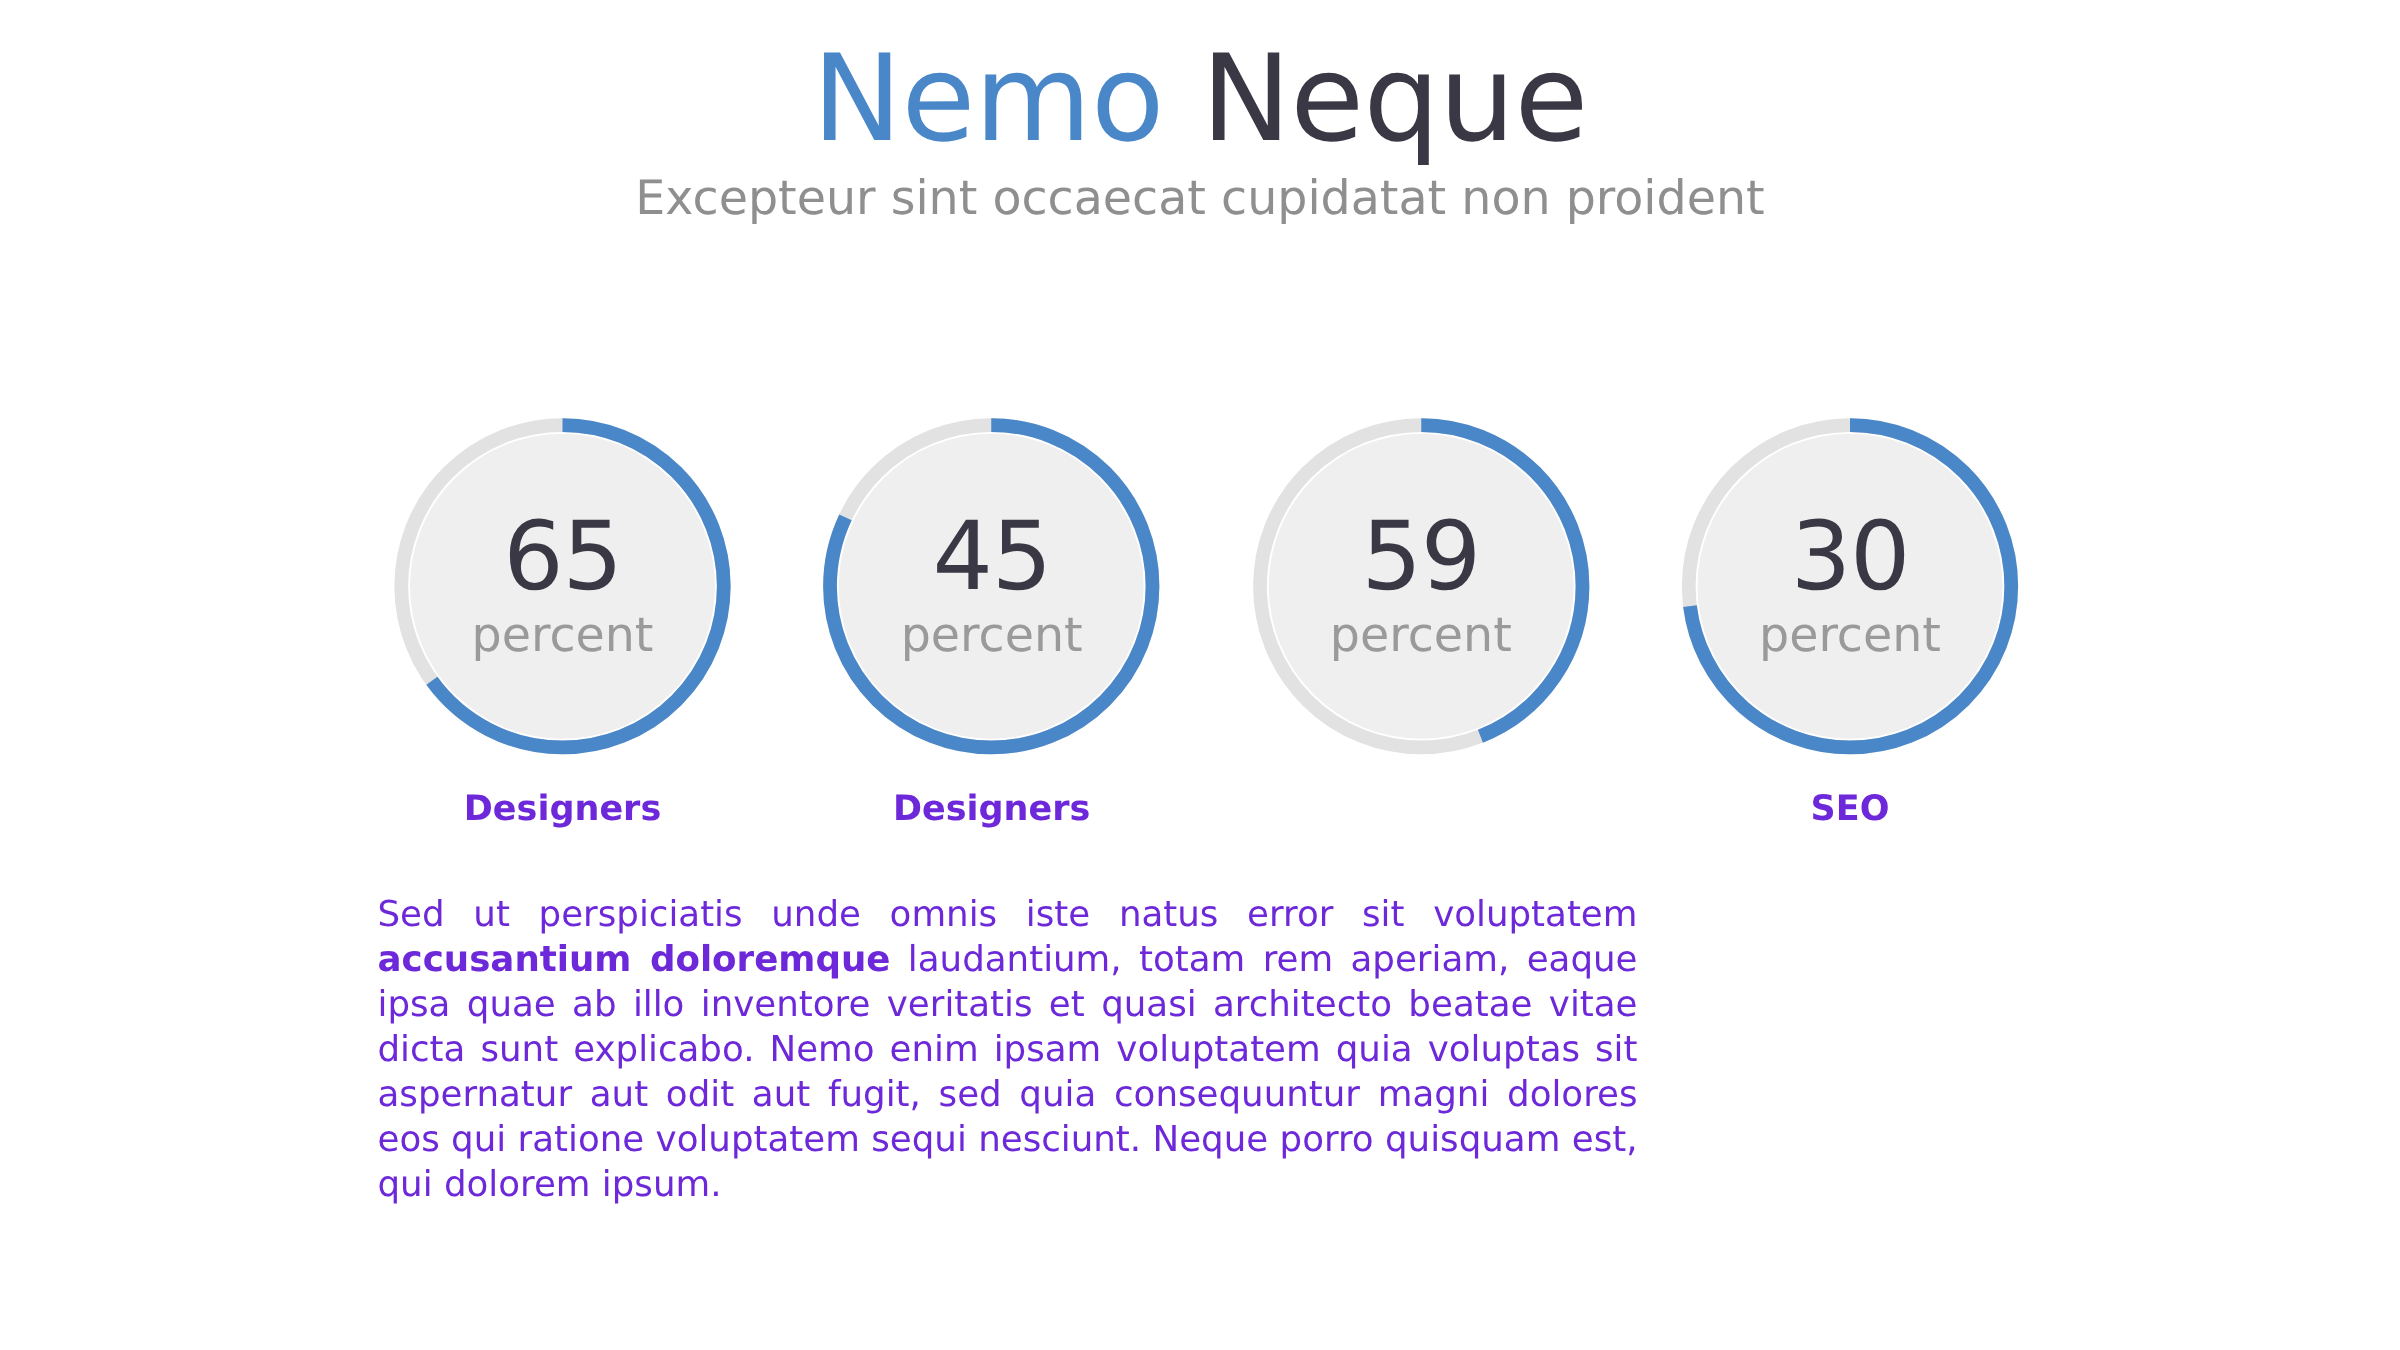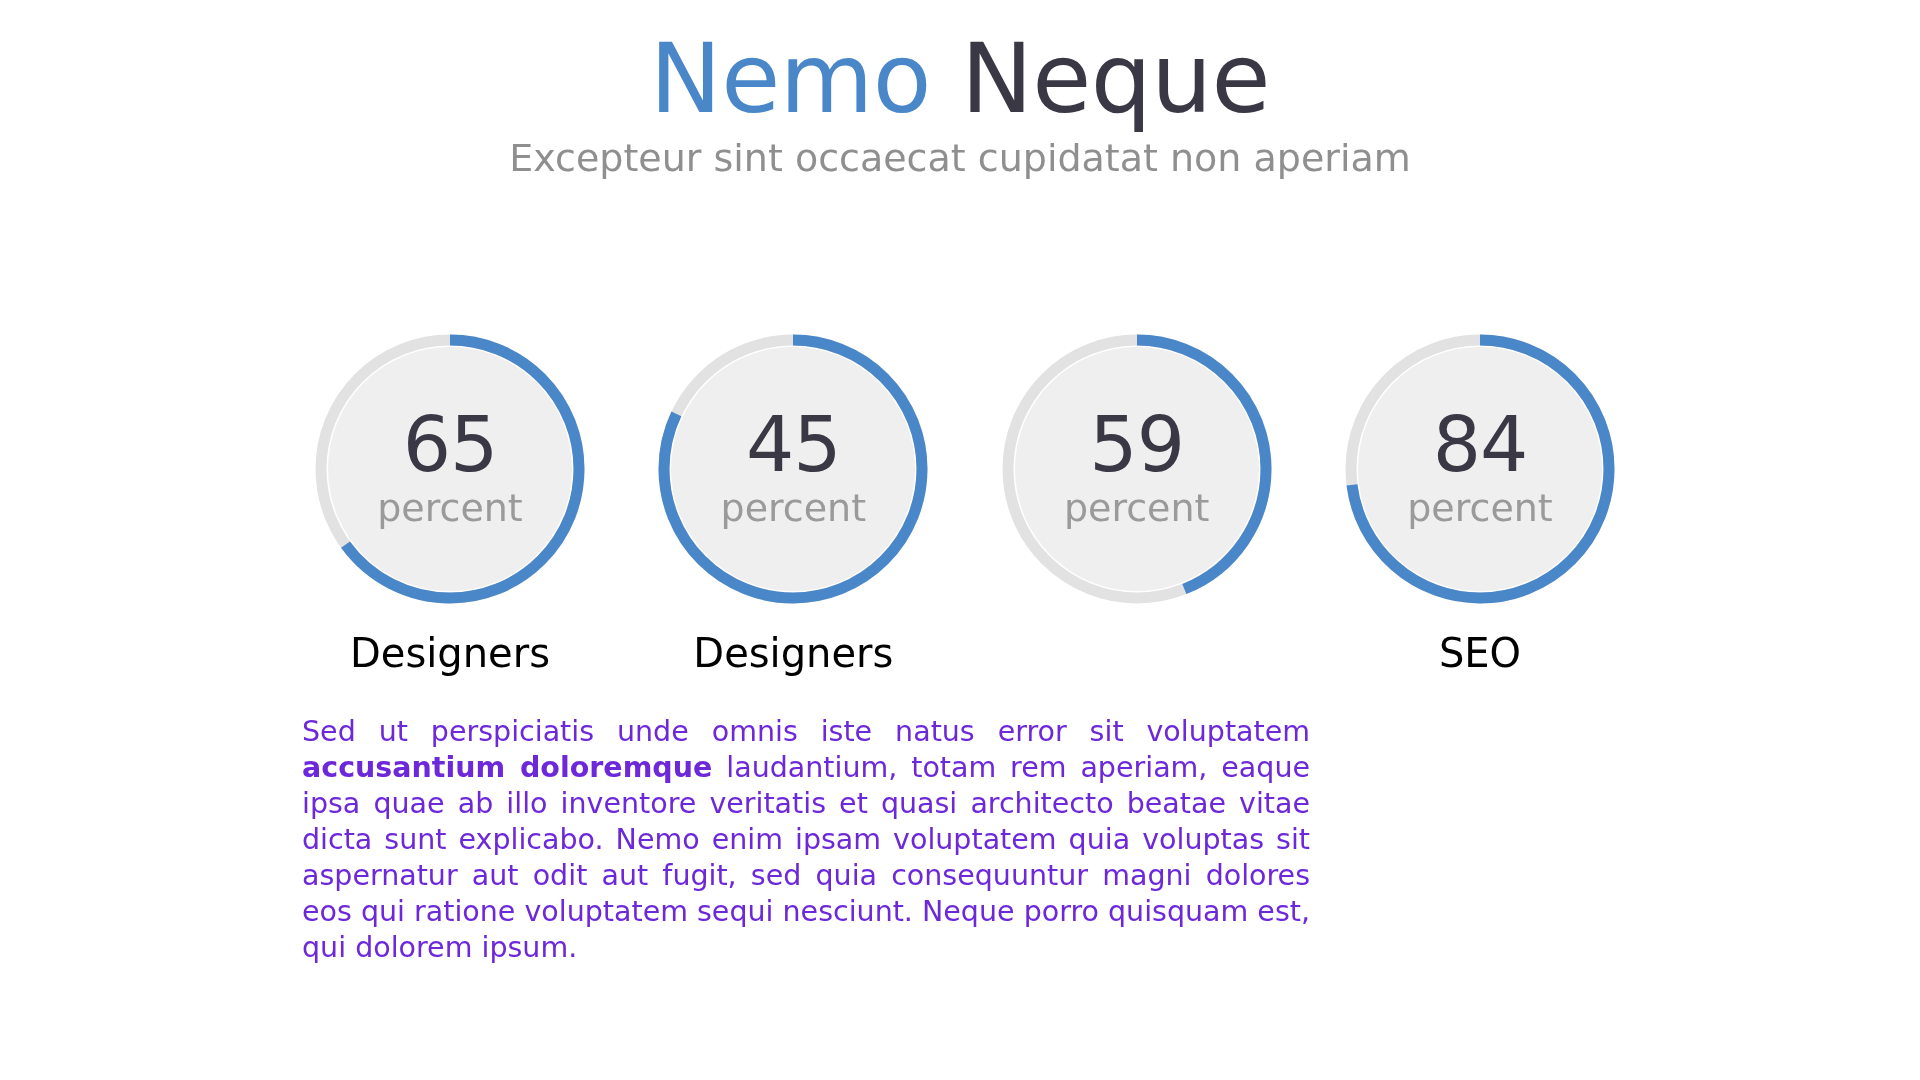--- a/index.html
+++ b/index.html
@@ -95,23 +95,23 @@
     margin-top: -4px;
   }
   .donut-unit {
     font-size: 38px;
     color: #9a9a9a;
     font-weight: 400;
     margin-top: 6px;
   }
   .donut-label {
     margin-top: 22px;
-    font-size: 40px;
-    color: #000000;
-    font-weight: 400;
+    font-size: 28px;
+    color: #6d28d9;
+    font-weight: 700;
     white-space: nowrap;
   }
 
   
   .body-text {
     position: absolute;
     top: 714px;
     left: 302px;
     width: 1008px;
     font-size: 28.5px;
@@ -122,21 +122,21 @@
   }
   .body-text b { font-weight: 700; }
 </style>
 </head>
 <body>
 
 <div class="slide">
 
   <div class="header">
     <div class="title"><span class="t-accent">Nemo</span> <span class="t-main">Neque</span></div>
-    <div class="subtitle">Excepteur sint occaecat cupidatat non aperiam</div>
+    <div class="subtitle">Excepteur sint occaecat cupidatat non proident</div>
   </div>
 
   <div class="donut-row">
 
     <div class="donut-cell">
       <div class="donut">
         <svg viewBox="0 0 278 278">
           <circle cx="139" cy="139" r="122" fill="#efefef"></circle>
           <circle cx="139" cy="139" r="129" fill="none" stroke="#e2e2e2" stroke-width="11"></circle>
           <circle class="arc" cx="139" cy="139" r="129" fill="none" stroke="#4a87c9" stroke-width="11" stroke-linecap="butt" stroke-dasharray="526.8450880070083 283.68581661915835" stroke-dashoffset="0"></circle>
@@ -179,21 +179,21 @@
     </div>
 
     <div class="donut-cell">
       <div class="donut">
         <svg viewBox="0 0 278 278">
           <circle cx="139" cy="139" r="122" fill="#efefef"></circle>
           <circle cx="139" cy="139" r="129" fill="none" stroke="#e2e2e2" stroke-width="11"></circle>
           <circle class="arc" cx="139" cy="139" r="129" fill="none" stroke="#4a87c9" stroke-width="11" stroke-linecap="butt" stroke-dasharray="591.6875603771016 218.843344249065" stroke-dashoffset="0"></circle>
         </svg>
         <div class="donut-center">
-          <div class="donut-value">84</div>
+          <div class="donut-value">30</div>
           <div class="donut-unit">percent</div>
         </div>
       </div>
       <div class="donut-label">SEO</div>
     </div>
 
   </div>
 
   <div class="body-text"><span>Sed ut perspiciatis unde omnis iste natus error sit voluptatem </span><b>accusantium doloremque</b><span> laudantium, totam rem aperiam, eaque ipsa quae ab illo inventore veritatis et quasi architecto beatae vitae dicta sunt explicabo. Nemo enim ipsam voluptatem quia voluptas sit aspernatur aut odit aut fugit, sed quia consequuntur magni dolores eos qui ratione voluptatem sequi nesciunt. Neque porro quisquam est, qui dolorem ipsum.</span></div>
 

